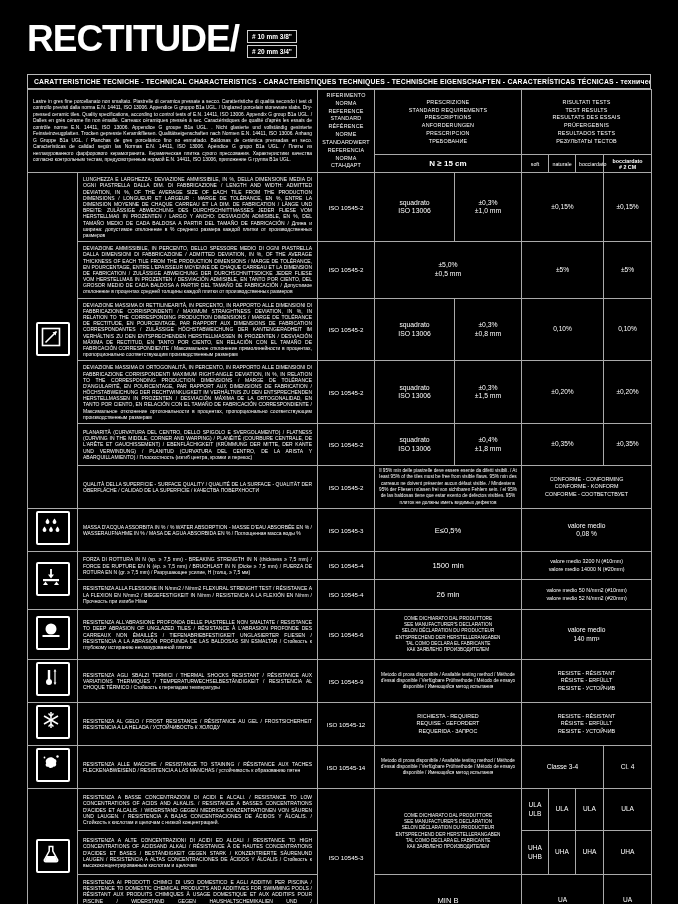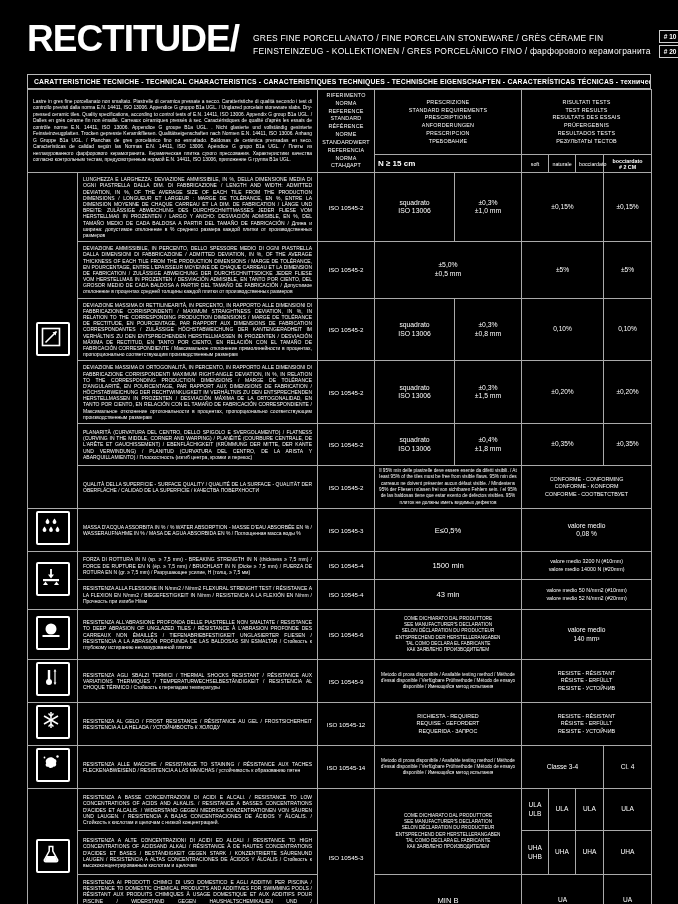--- a/index.html
+++ b/index.html
@@ -23,21 +23,21 @@
   
   .titlebar{border:1px solid #b9b9b9;font-size:6.8px;font-weight:bold;
             padding:3px 6px;letter-spacing:.2px;white-space:nowrap;overflow:hidden;}
 
   
   table{border-collapse:collapse;width:624px;table-layout:fixed;}
   td{border:1px solid #a9a9a9;vertical-align:middle;padding:2px 3px;background:#000;}
   .pre{white-space:pre-line;}
   .intro{font-size:4.9px;line-height:1.32;text-align:justify;padding:3px 5px;}
   .colhead{font-size:5.4px;line-height:1.45;text-align:center;letter-spacing:.2px;}
-  .sizehead{font-size:8px;font-weight:bold;}
+  .sizehead{font-size:8px;font-weight:bold;text-align:center;}
   .finish{font-size:5.3px;text-align:center;}
   .finish2{font-size:5.3px;font-weight:bold;text-align:center;}
   .desc{font-size:5px;line-height:1.24;text-align:justify;padding:3px 5px;}
   .ref{font-size:6.2px;text-align:center;}
   .val{font-size:6.8px;text-align:center;line-height:1.25;}
   .vbig{font-size:7.6px;text-align:center;}
   .res{font-size:6.6px;text-align:center;line-height:1.3;}
   .ressm{font-size:5.4px;text-align:center;line-height:1.35;}
   .note{font-size:4.7px;text-align:center;line-height:1.35;}
   .iconcell{text-align:center;}
@@ -45,24 +45,20 @@
          position:relative;}
   .icbox svg{position:absolute;left:2px;top:2px;}
 </style>
 </head>
 <body>
 
 <div class="page">
 
   <div class="hdr">
     <div class="brand">RECTITUDE/</div>
-    <div class="subt">
-      <div>GRES FINE PORCELLANATO / FINE PORCELAIN STONEWARE / GRÈS CÉRAME FIN</div>
-      <div>FEINSTEINZEUG - KOLLEKTIONEN / GRES PORCELÁNICO FINO / фарфорового керамогранита</div>
-    </div>
     <div class="badges">
       <div class="badge"># 10 mm  3/8"</div>
       <div class="badge"># 20 mm  3/4"</div>
     </div>
   </div>
 
   <div class="titlebar">CARATTERISTICHE TECNICHE - TECHNICAL CHARACTERISTICS - CARACTERISTIQUES TECHNIQUES - TECHNISCHE EIGENSCHAFTEN - CARACTERÍSTICAS TÉCNICAS - технические характеристики</div>
 
   <table>
     <colgroup>
@@ -213,21 +209,21 @@
       <td class="desc">FORZA DI ROTTURA IN N (sp. ≥ 7,5 mm) - BREAKING STRENGTH IN N (thickness ≥ 7,5 mm) / FORCE DE RUPTURE EN N (ép. ≥ 7,5 mm) / BRUCHLAST IN N (Dicke ≥ 7,5 mm) / FUERZA DE ROTURA EN N (gr. ≥ 7,5 mm) / Разрушающее усилие, Н (толщ. ≥ 7,5 мм)</td>
       <td class="ref">ISO 10545-4</td>
       <td colspan="2" class="vbig">1500 min</td>
       <td colspan="4" class="ressm pre">valore medio 3200 N (#10mm)
 valore medio 14000 N (#20mm)</td>
     </tr>
 
     <tr style="height:30px">
       <td class="desc">RESISTENZA ALLA FLESSIONE IN N/mm2 / N/mm2 FLEXURAL STRENGHT TEST / RÉSISTANCE A LA FLEXION EN N/mm2 / BIEGEFESTIGKEIT IN N/mm / RESISTENCIA A LA FLEXIÓN EN N/mm / Прочность при изгибе Н/мм</td>
       <td class="ref">ISO 10545-4</td>
-      <td colspan="2" class="vbig">43 min</td>
+      <td colspan="2" class="vbig">26 min</td>
       <td colspan="4" class="ressm pre">valore medio 50 N/mm2 (#10mm)
 valore medio 52 N/mm2 (#20mm)</td>
     </tr>
 
     <tr style="height:50px">
       <td class="iconcell">
         <span class="icbox">
           <svg width="22" height="22" viewBox="0 0 22 22">
             <circle cx="11" cy="9" r="5.5" fill="#fff"></circle>
             <rect x="2.5" y="15" width="17" height="2" fill="#fff"></rect>

